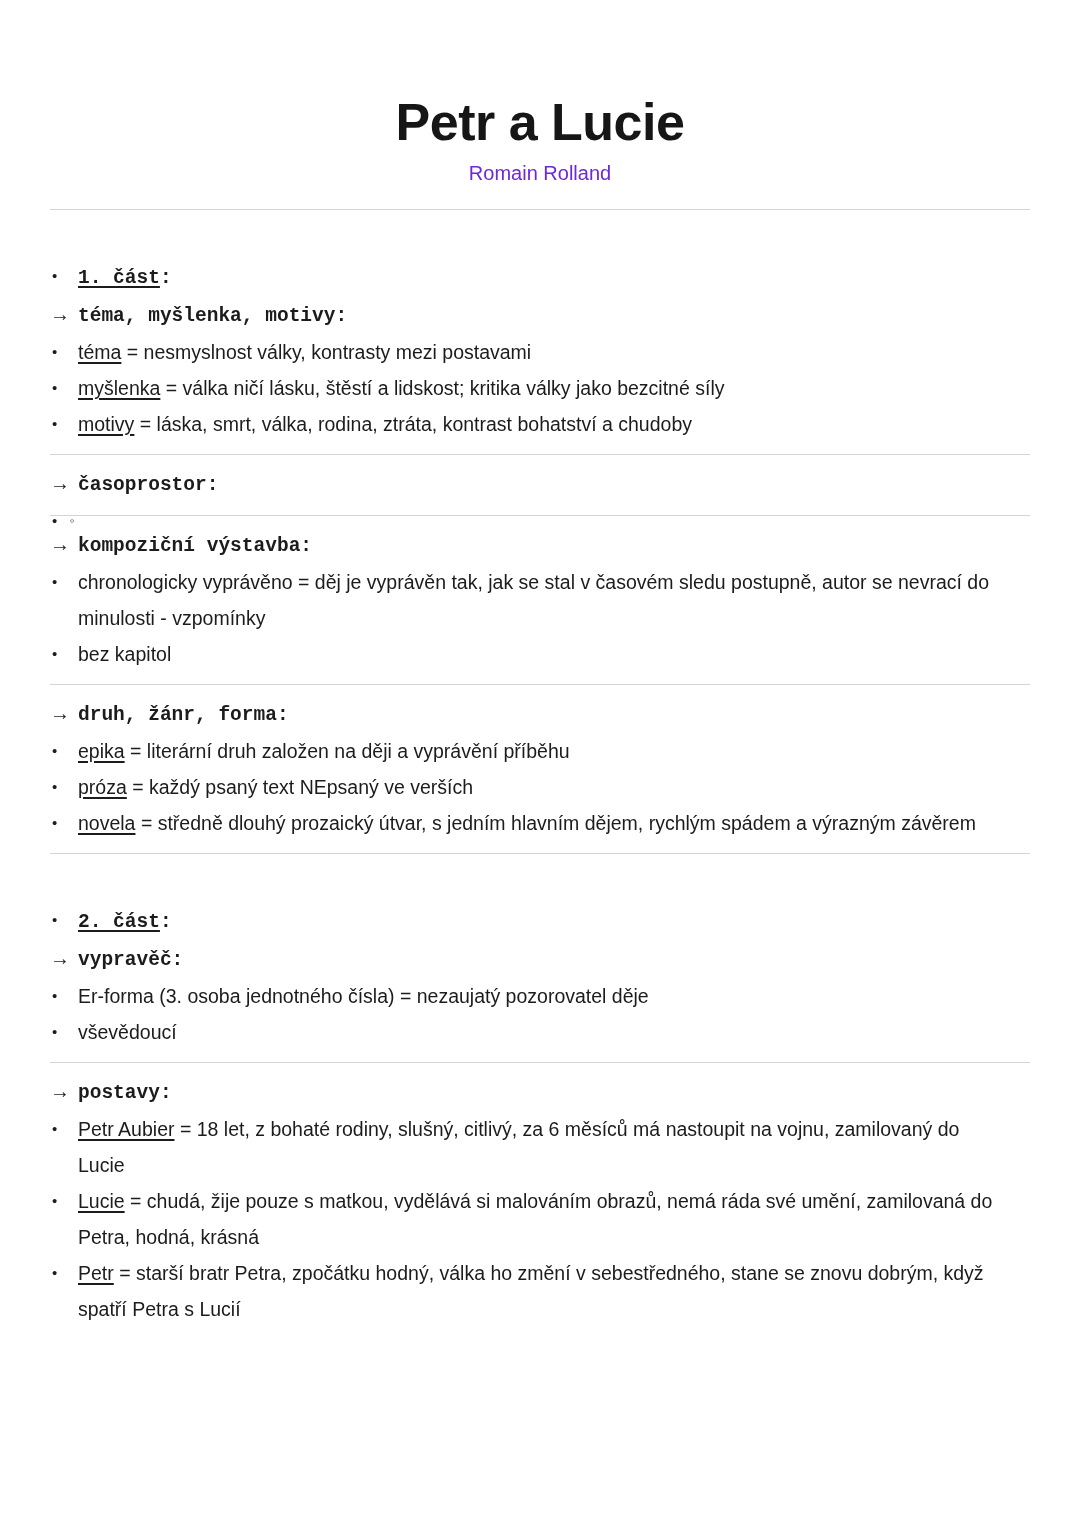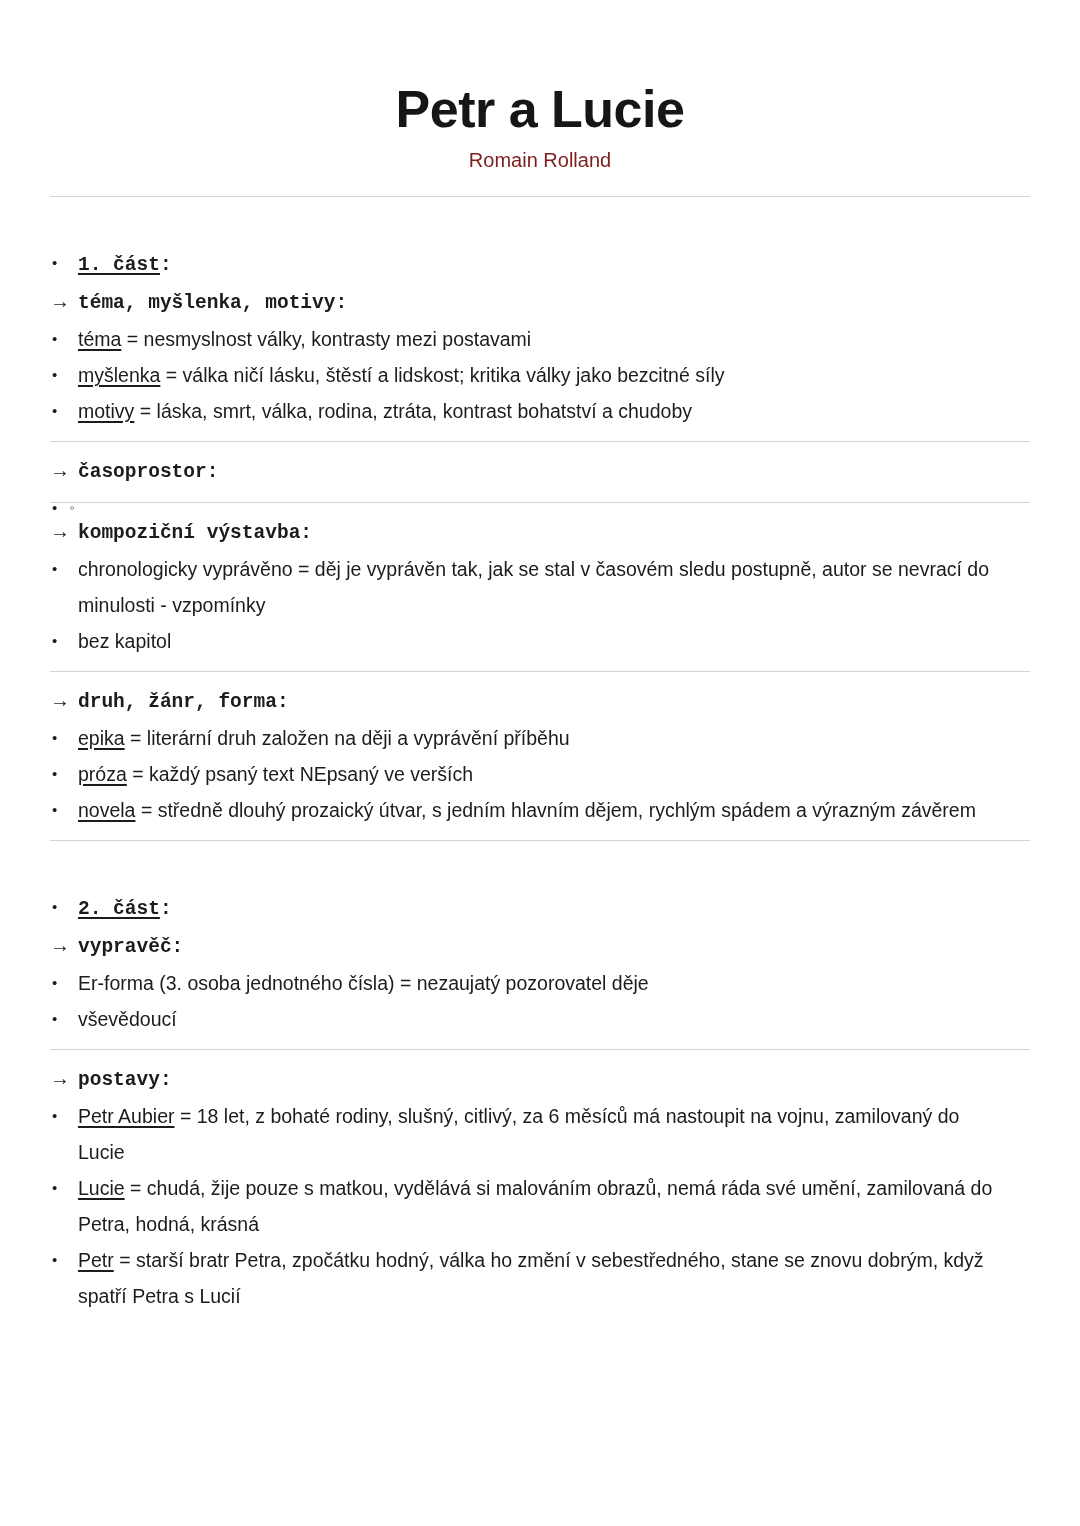--- a/index.html
+++ b/index.html
@@ -9,39 +9,39 @@
     width: 1080px;
     height: 1526px;
     overflow: hidden;
     font-family: "Liberation Sans", "DejaVu Sans", sans-serif;
     color: #1c1c1c;
   }
   .page {
     box-sizing: border-box;
     width: 1080px;
     height: 1526px;
-    padding: 0 50px;
+    padding: 13px 50px;
   }
   .title-block {
     text-align: center;
     padding-top: 80px;
   }
   .doc-title {
     margin: 0;
     font-size: 52px;
     line-height: 1.12;
     font-weight: 700;
     letter-spacing: -0.5px;
     color: #161616;
   }
   .doc-subtitle {
     margin: 8px 0 0 0;
     font-size: 20px;
     line-height: 28px;
-    color: #7f1d1d;
+    color: #6d28d9;
   }
   hr.divider {
     border: none;
     border-top: 1px solid #d4d4d4;
     margin: 0;
     height: 0;
   }
   .title-block hr.divider { margin-top: 22px; }
   .section {
     width: 960px;

